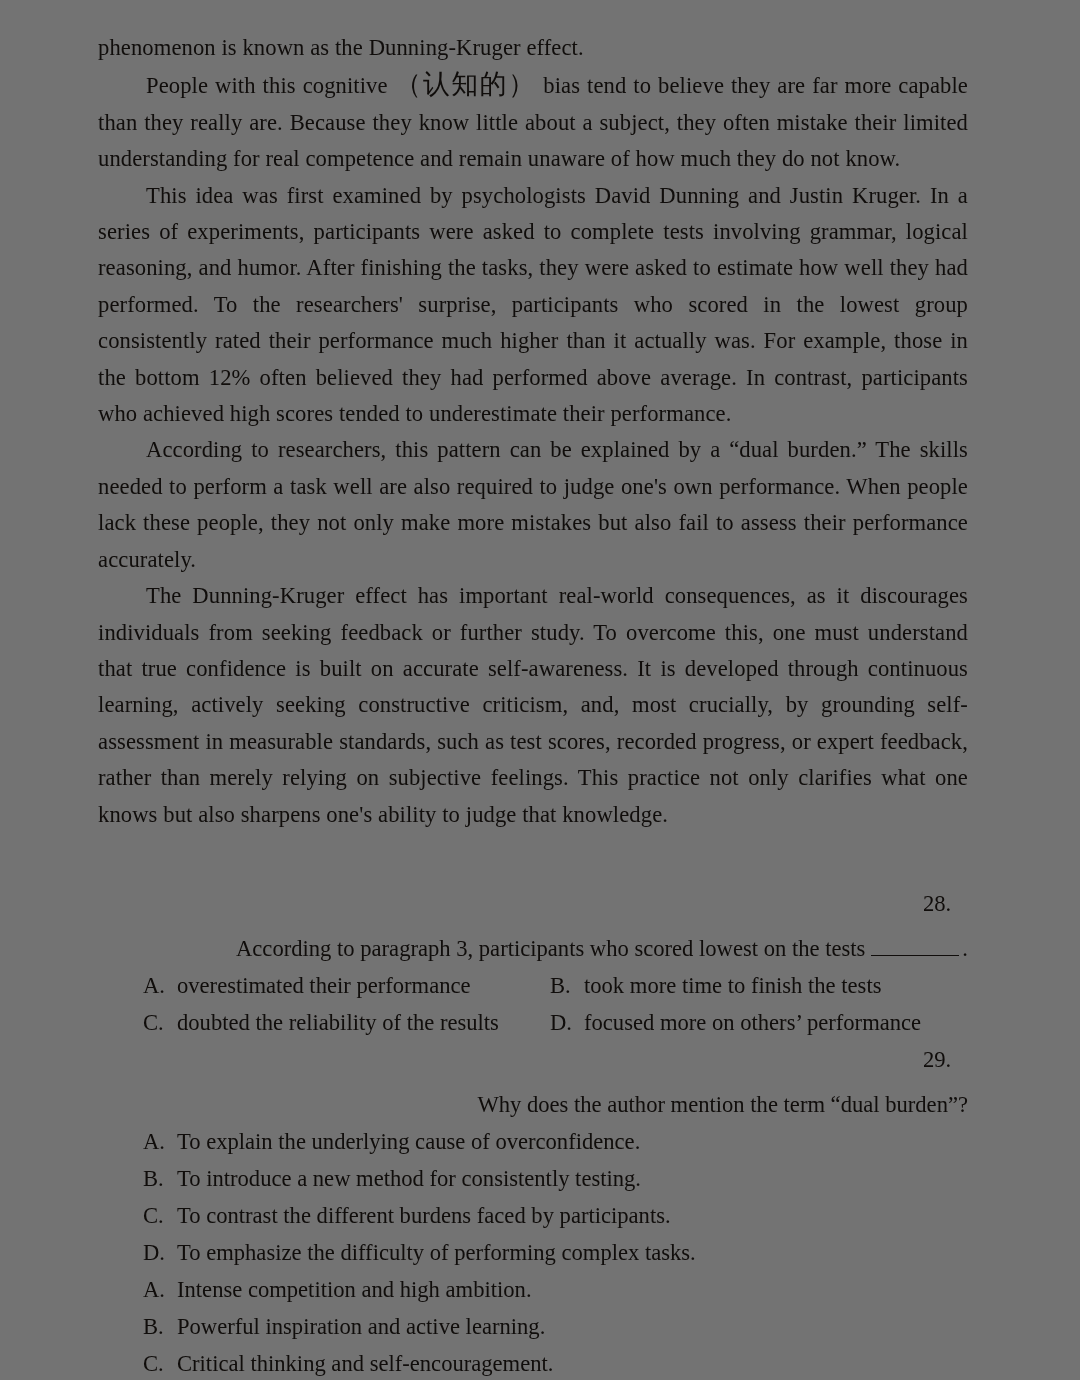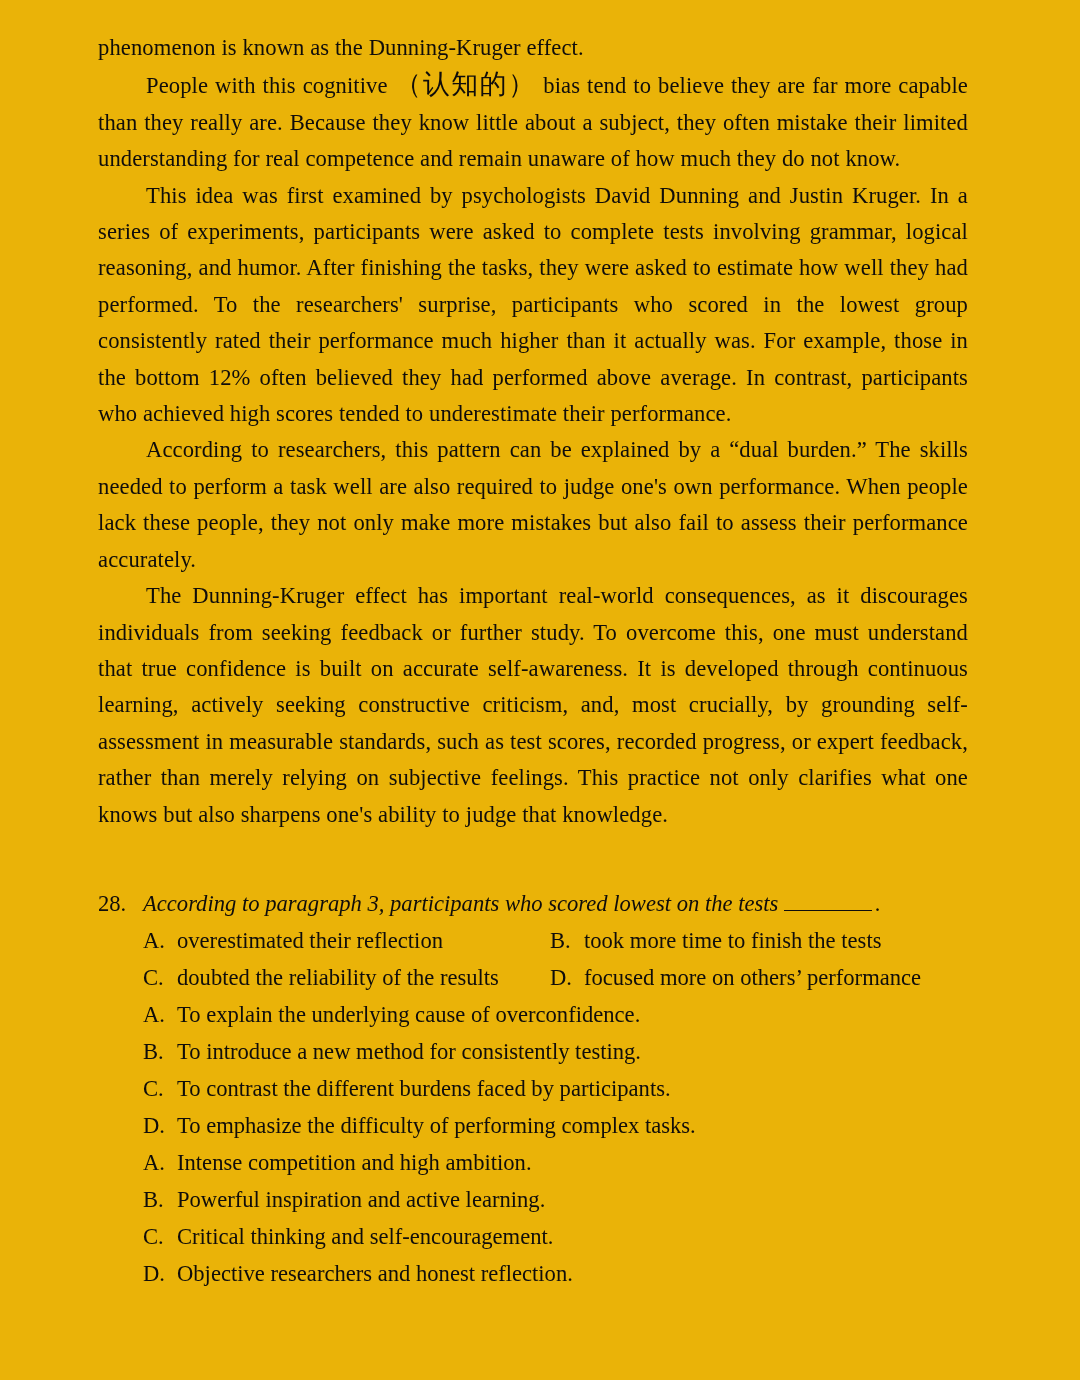--- a/index.html
+++ b/index.html
@@ -12,21 +12,21 @@
     height: 1380px;
     font-family: "Liberation Serif", "DejaVu Serif", serif;
     color: #100d0b;
     -webkit-font-smoothing: antialiased;
     overflow: hidden;
   }
   .page {
     position: relative;
     width: 1080px;
     height: 1380px;
-    background: #eab308;
+    background: #737373;
     box-sizing: border-box;
     padding: 30px 112px 0 98px;
   }
 
   
   .passage {
     font-size: 22.6px;
     line-height: 36.4px;
     text-align: justify;
     text-justify: inter-word;
@@ -50,29 +50,29 @@
     font-size: 22.6px;
     line-height: 37px;
   }
   .question-block {
     margin: 0 0 0 0;
   }
   .q-stem {
     display: flex;
     align-items: flex-end;
     white-space: nowrap;
+    flex-direction: column;
   }
   .q-num {
     width: 45px;
     flex: 0 0 45px;
     text-align: left;
   }
   .q-text {
     flex: 1 1 auto;
-    font-style: italic;
   }
   .blank-line {
     display: inline-block;
     width: 88px;
     border-bottom: 1.6px solid #100d0b;
     height: 0.85em;
     margin: 0 3px 0 6px;
     vertical-align: baseline;
   }
 
@@ -119,38 +119,42 @@
   <div class="questions">
 
     <div class="question-block">
       <div class="q-stem">
         <span class="q-num">28.</span>
         <span class="q-text"><span>According to paragraph 3, participants who scored lowest on the tests</span><span class="blank-line"></span><span>.</span></span>
       </div>
       <div class="opt-grid">
         <div class="opt">
           <span class="opt-letter">A.</span>
-          <span class="opt-text">overestimated their reflection</span>
+          <span class="opt-text">overestimated their performance</span>
         </div>
         <div class="opt">
           <span class="opt-letter">B.</span>
           <span class="opt-text">took more time to finish the tests</span>
         </div>
         <div class="opt">
           <span class="opt-letter">C.</span>
           <span class="opt-text">doubted the reliability of the results</span>
         </div>
         <div class="opt">
           <span class="opt-letter">D.</span>
           <span class="opt-text">focused more on others’ performance</span>
         </div>
       </div>
     </div>
 
     <div class="question-block">
+      <div class="q-stem">
+        <span class="q-num">29.</span>
+        <span class="q-text">Why does the author mention the term “dual burden”?</span>
+      </div>
       <div class="opt-stack">
         <div class="opt">
           <span class="opt-letter">A.</span>
           <span class="opt-text">To explain the underlying cause of overconfidence.</span>
         </div>
         <div class="opt">
           <span class="opt-letter">B.</span>
           <span class="opt-text">To introduce a new method for consistently testing.</span>
         </div>
         <div class="opt">

